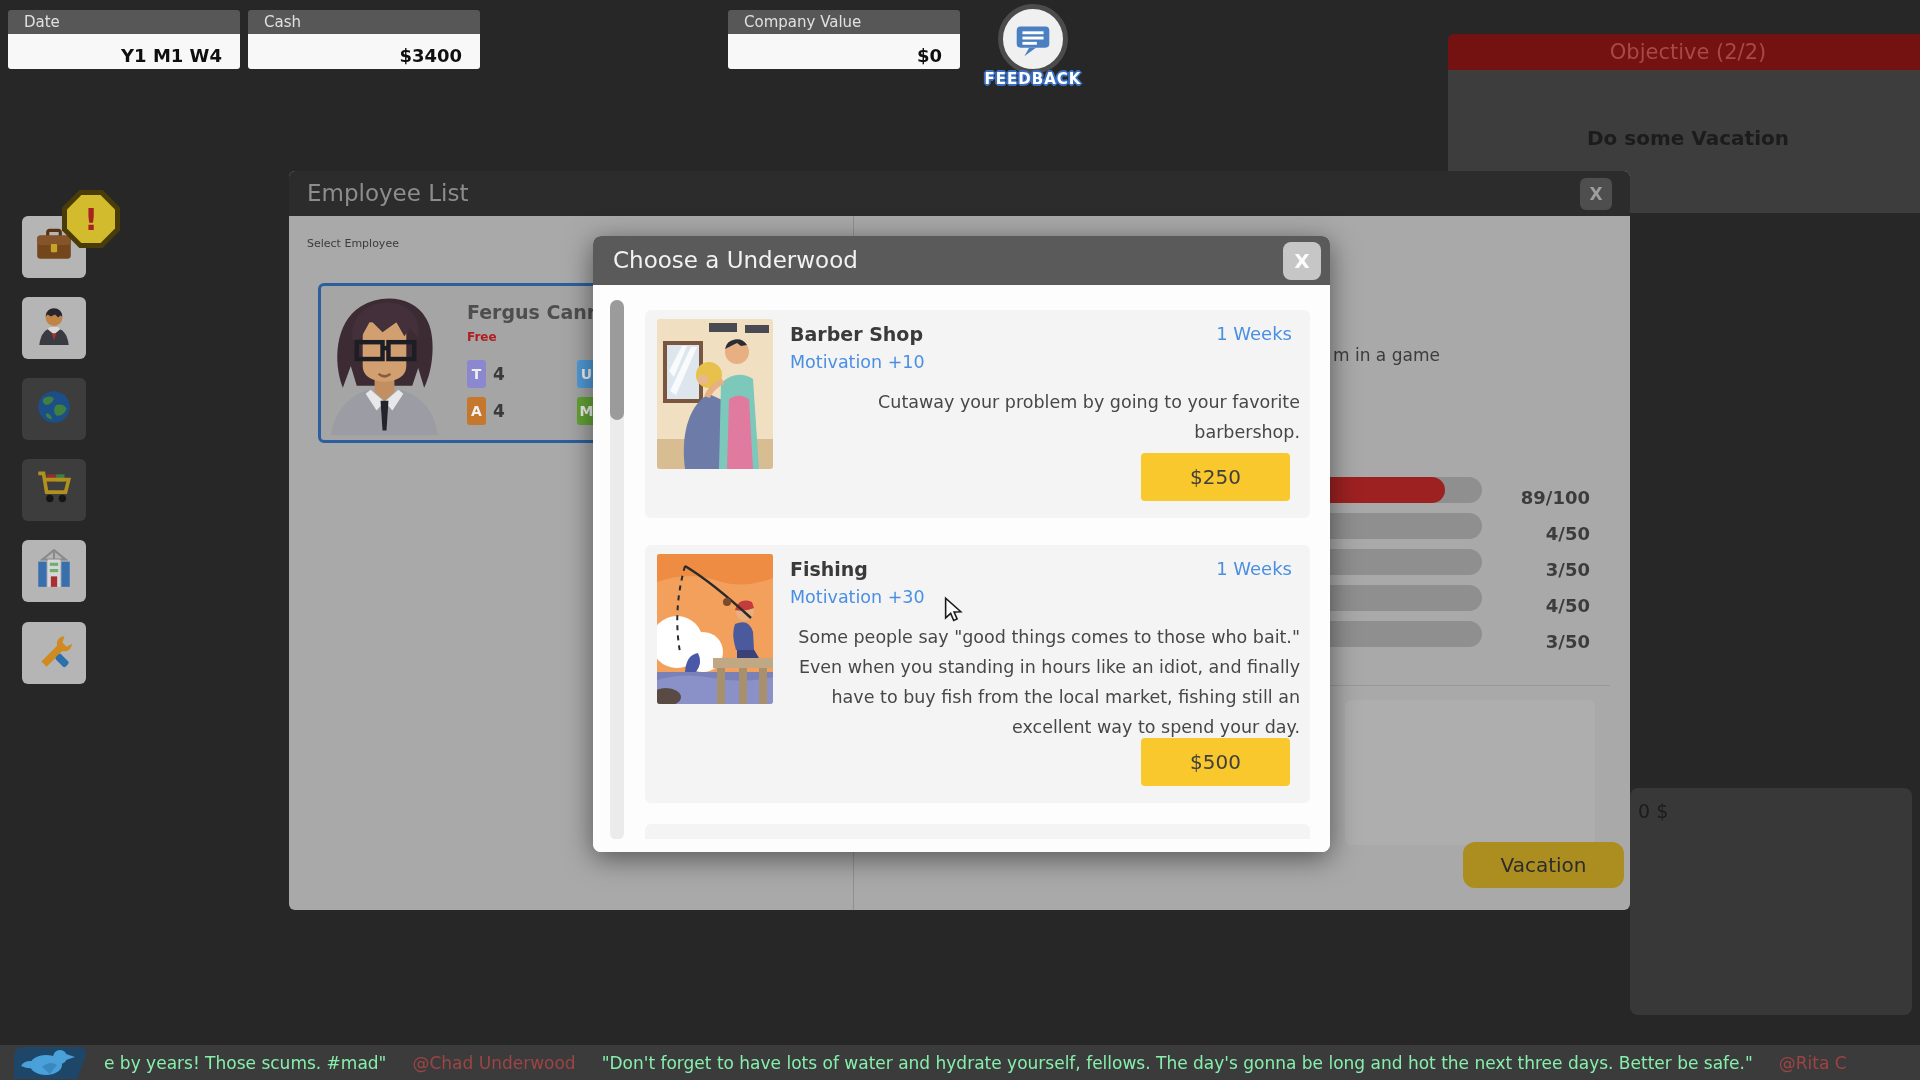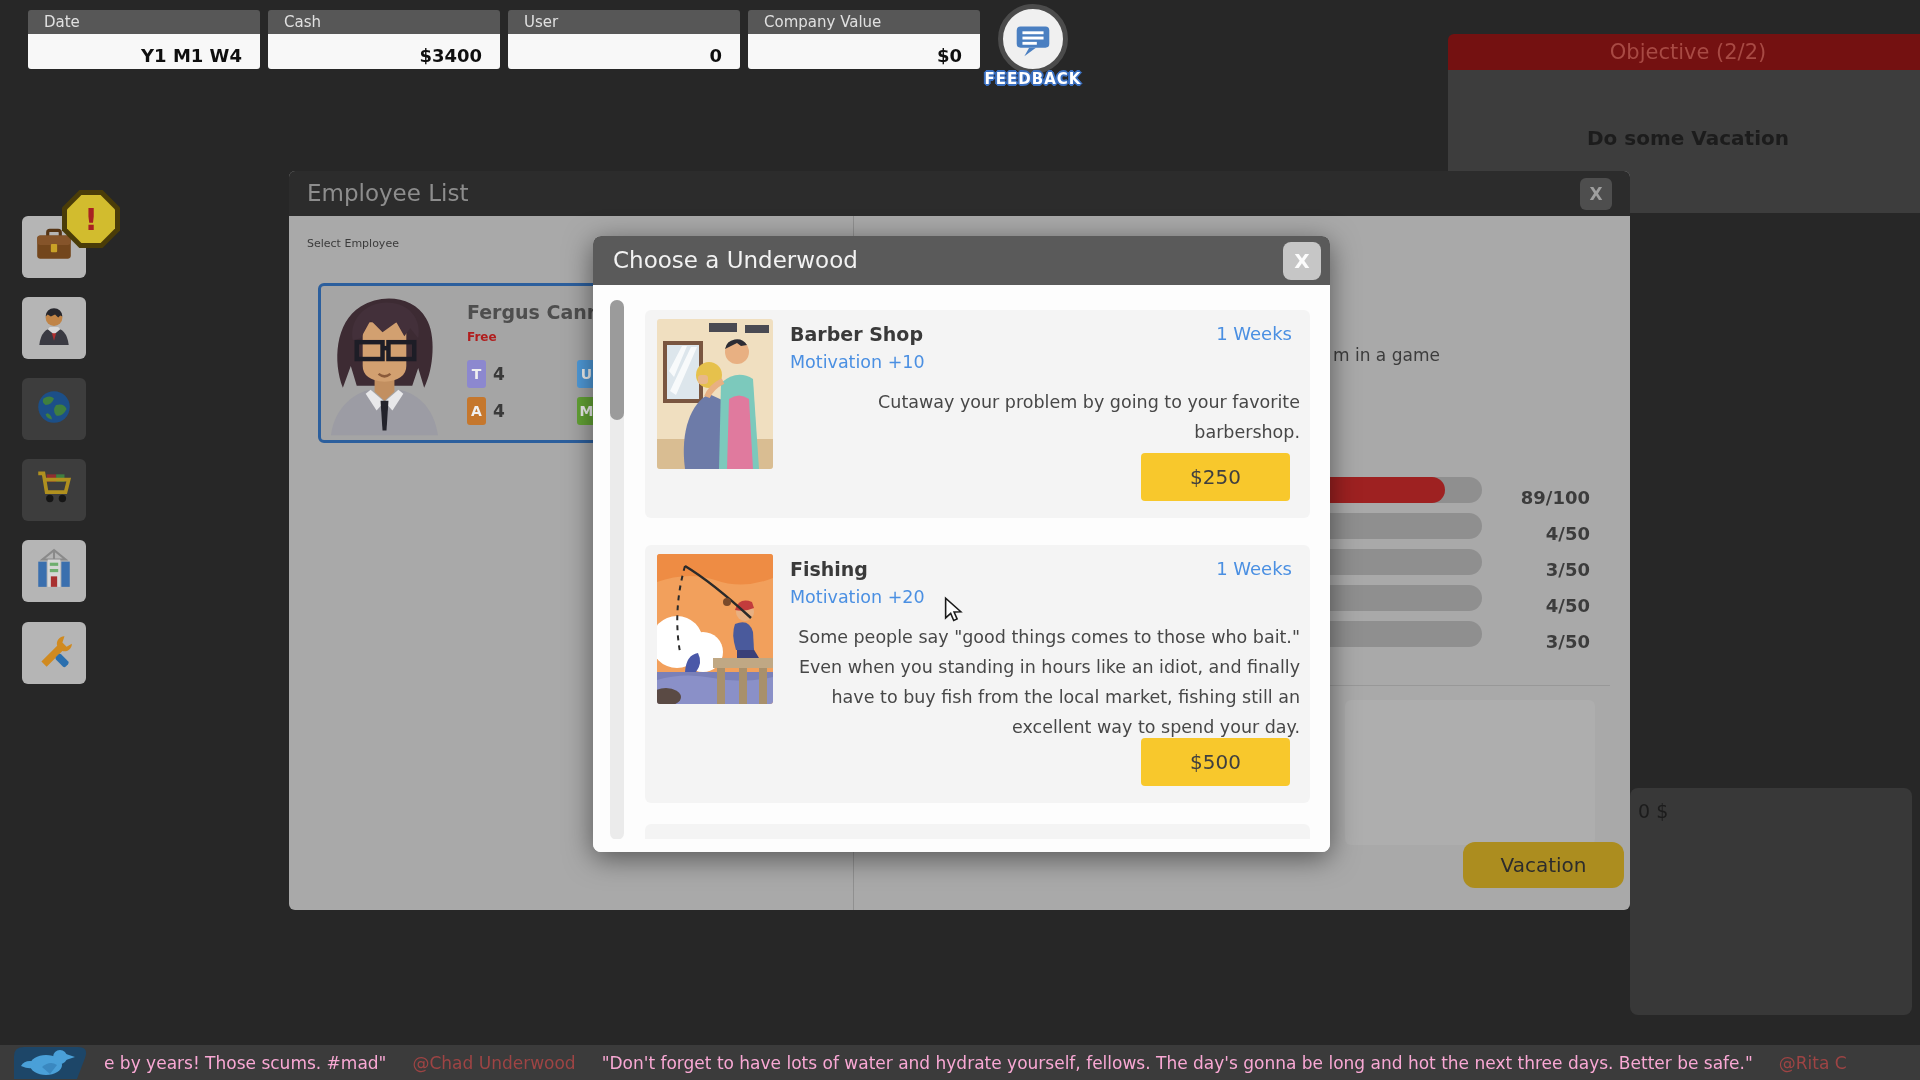--- a/index.html
+++ b/index.html
@@ -1,20 +1,20 @@
 <!DOCTYPE html>
 <html><head>
 <meta charset="utf-8">
 <style>
   html,body{margin:0;padding:0;background:#1d1d1d;}
   *{box-sizing:border-box;font-family:"DejaVu Sans","Liberation Sans",sans-serif;}
   .stage{position:relative;width:1920px;height:1080px;background:#272727;overflow:hidden;}
 
   
-  .stat{position:absolute;top:10px;width:232px;border-radius:3px;overflow:hidden;z-index:20;margin-left:20px;}
+  .stat{position:absolute;top:10px;width:232px;border-radius:3px;overflow:hidden;z-index:20;}
   .stat-h{height:24px;line-height:24px;background:#575757;color:#e0e0e0;font-size:15px;padding-left:16px;}
   .stat-v{height:35px;line-height:43px;background:#f8f8f8;color:#0f0f0f;font-size:18px;font-weight:bold;text-align:right;padding-right:18px;}
   .stat1{left:8px;}.stat2{left:248px;}.stat3{left:488px;}.stat4{left:728px;}
 
   .feedback{position:absolute;left:975px;top:4px;width:116px;text-align:center;z-index:20;cursor:pointer;}
   .fb-circle{width:70px;height:70px;margin:0 auto;border-radius:50%;background:#f0f0f0;border:5px solid #4b4b4b;display:flex;align-items:center;justify-content:center;}
   .fb-label{margin-top:-4px;font-size:15px;font-weight:bold;letter-spacing:1px;color:#fff;
     text-shadow:-2px 0 #3a6fc0,2px 0 #3a6fc0,0 -2px #3a6fc0,0 2px #3a6fc0,-1px -1px #3a6fc0,1px 1px #3a6fc0,-1px 1px #3a6fc0,1px -1px #3a6fc0;}
 
   
@@ -80,41 +80,37 @@
   .vc-duration{position:absolute;right:18px;top:13px;font-size:18px;color:#4a8fe2;}
   .vc-effect{position:absolute;left:145px;top:42px;font-size:17.5px;color:#4a8fe2;}
   .vc-desc{position:absolute;left:145px;top:77px;width:510px;font-size:17.5px;line-height:30px;color:#474747;text-align:right;}
   .vc-price{position:absolute;right:20px;bottom:17px;width:149px;height:48px;background:#f8c82c;border-radius:4px;color:#3f3f3f;font-size:20px;display:flex;align-items:center;justify-content:center;cursor:pointer;}
   .modal-bottom-mask{position:absolute;left:0;right:0;bottom:0;height:13px;background:#fdfdfd;z-index:2;}
 
   
   .ticker{position:absolute;left:0;top:1045px;width:1920px;height:35px;background:#3b3b3b;z-index:30;}
   .ticker-bird{position:absolute;left:12px;top:1px;width:84px;height:33px;}
   .ticker-text{position:absolute;left:104px;right:0;top:0;height:35px;display:flex;align-items:center;gap:26px;white-space:nowrap;overflow:hidden;font-size:17px;}
-  .tk-msg{color:#f9a8d4;}
+  .tk-msg{color:#86efac;}
   .tk-handle{color:#9e4444;}
 
   .cursor{position:absolute;left:940px;top:596px;width:27px;height:27px;z-index:99;pointer-events:none;}
 </style>
 </head>
 <body>
 
 <div class="stage">
 
   <div class="stat stat1">
     <div class="stat-h">Date</div>
     <div class="stat-v">Y1 M1 W4</div>
   </div>
   <div class="stat stat2">
     <div class="stat-h">Cash</div>
     <div class="stat-v">$3400</div>
-  </div>
-  <div class="stat stat3">
-    <div class="stat-h">User</div>
-    <div class="stat-v">0</div>
   </div>
   <div class="stat stat4">
     <div class="stat-h">Company Value</div>
     <div class="stat-v">$0</div>
   </div>
 
   <div class="feedback">
     <div class="fb-circle">
       <svg width="46" height="46" viewBox="0 0 48 48">
         <rect x="7" y="11" width="34" height="22" rx="4" fill="#4a7fc1"></rect>
@@ -349,21 +345,21 @@
           <path d="M78 70 q14 -6 18 8 l1 18 h-18 q-5 -16 -1 -26" fill="#4a5a9c"></path>
           <circle cx="88" cy="58" r="9" fill="#e8b082"></circle>
           <path d="M78 56 q4 -13 17 -8 l2 6 q-9 4 -19 2" fill="#c23c3c"></path>
           <path d="M94 64 C70 42 48 24 28 12" stroke="#2a2a2a" stroke-width="2.5" fill="none"></path>
           <path d="M28 12 C20 40 18 70 23 98" stroke="#2a2a2a" stroke-width="2" stroke-dasharray="5 5" fill="none"></path>
           <circle cx="70" cy="48" r="4" fill="#7a4a2a"></circle>
         </svg>
       </div>
       <div class="vc-title">Fishing</div>
       <div class="vc-duration">1 Weeks</div>
-      <div class="vc-effect">Motivation +20</div>
+      <div class="vc-effect">Motivation +30</div>
       <div class="vc-desc">Some people say "good things comes to those who bait." Even when you standing in hours like an idiot, and finally have to buy fish from the local market, fishing still an excellent way to spend your day.</div>
       <div class="vc-price">$500</div>
     </div>
 
     <div class="vc-card vc3"></div>
     <div class="modal-bottom-mask"></div>
   </div>
 
   <div class="ticker">
     <div class="ticker-bird">

